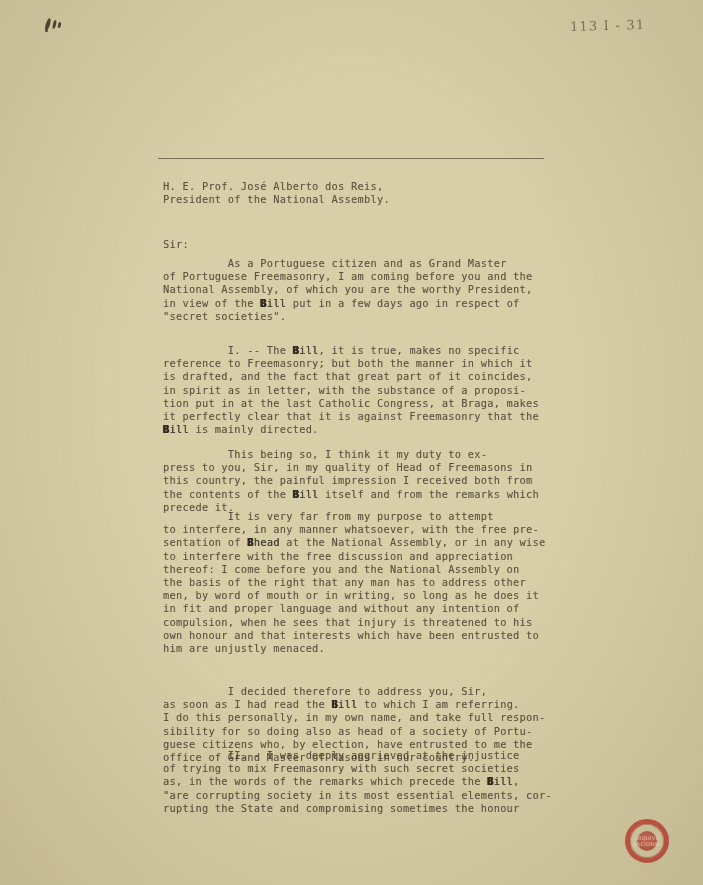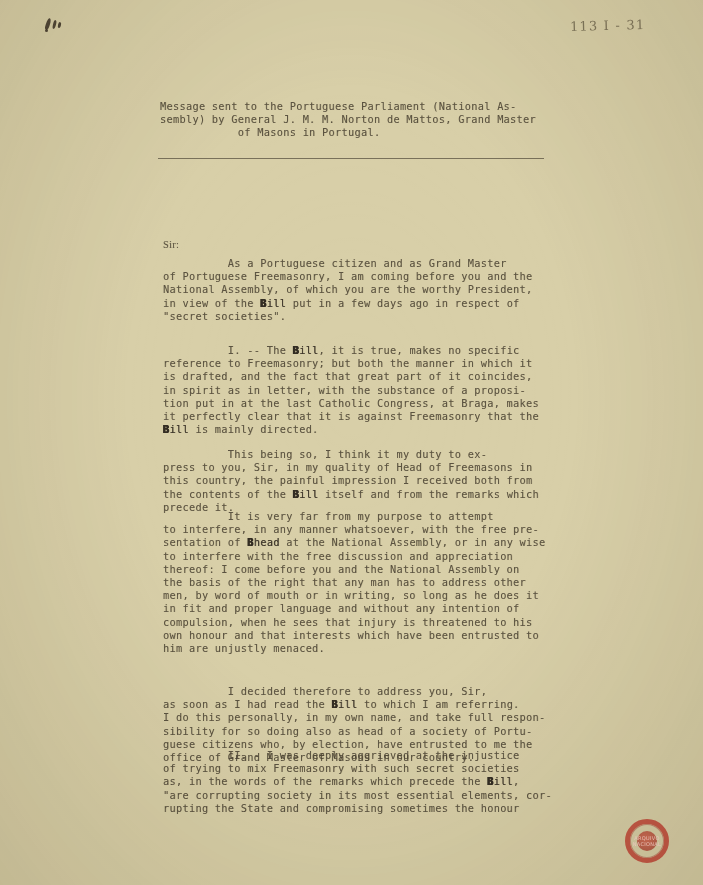--- a/index.html
+++ b/index.html
@@ -85,21 +85,21 @@
   #header-rule {
     position: absolute;
     left: 158px;
     top: 158px;
     width: 386px;
     height: 0;
     border-top: 1.4px solid #5a5140;
     opacity: .75;
   }
   #addressee-block { left: 163px; top: 180px; }
-  #salutation { left: 163px; top: 238px; font-family: Liberation Serif, serif; }
+  #salutation { left: 163px; top: 238px; }
 
   
   .para { left: 163px; }
   #para-1 { top: 257px; }
   #para-2 { top: 344px; }
   #para-3 { top: 448px; }
   #para-4 { top: 510px; }
   #para-5 { top: 685px; }
   #para-6 { top: 749px; }
 
@@ -164,26 +164,25 @@
 
     <div class="ink-blot">
       <span class="b1"></span>
         <span class="b2"></span>
         <span class="b3"></span>
         <span class="b4"></span>
     </div>
 
     <div class="archive-mark">113 I - 31</div>
 
-    <div class="typed" id="header-block">Message sent to the Portuguese Parliament (National As-
-sembly) by General J. M. M. Norton de Mattos, Grand Master
-            of Masons in Portugal.</div>
 
     <div id="header-rule"></div>
 
+    <div class="typed" id="addressee-block">H. E. Prof. José Alberto dos Reis,
+President of the National Assembly.</div>
 
     <div class="typed" id="salutation">Sir:</div>
 
     <div class="typed para" id="para-1">          As a Portuguese citizen and as Grand Master
 of Portuguese Freemasonry, I am coming before you and the
 National Assembly, of which you are the worthy President,
 in view of the <span class="bchar">B</span><span class="struck">ill</span> put in a few days ago in respect of
 "secret societies".</div>
     <div class="typed para" id="para-3">          This being so, I think it my duty to ex-
 press to you, Sir, in my quality of Head of Freemasons in

